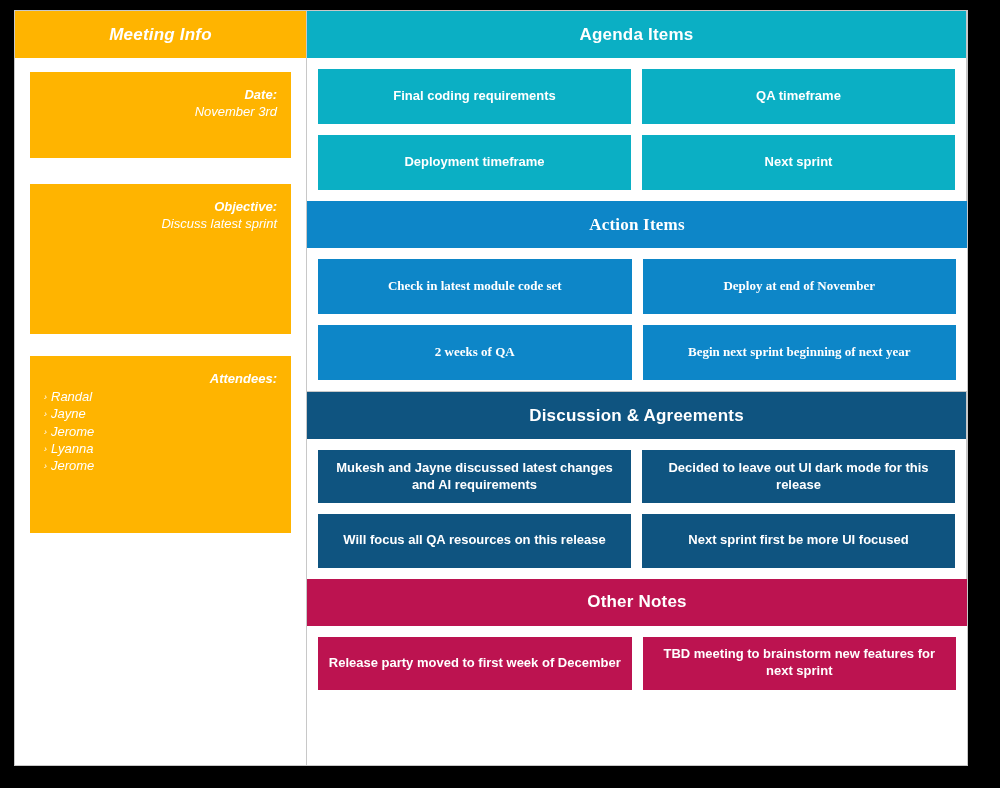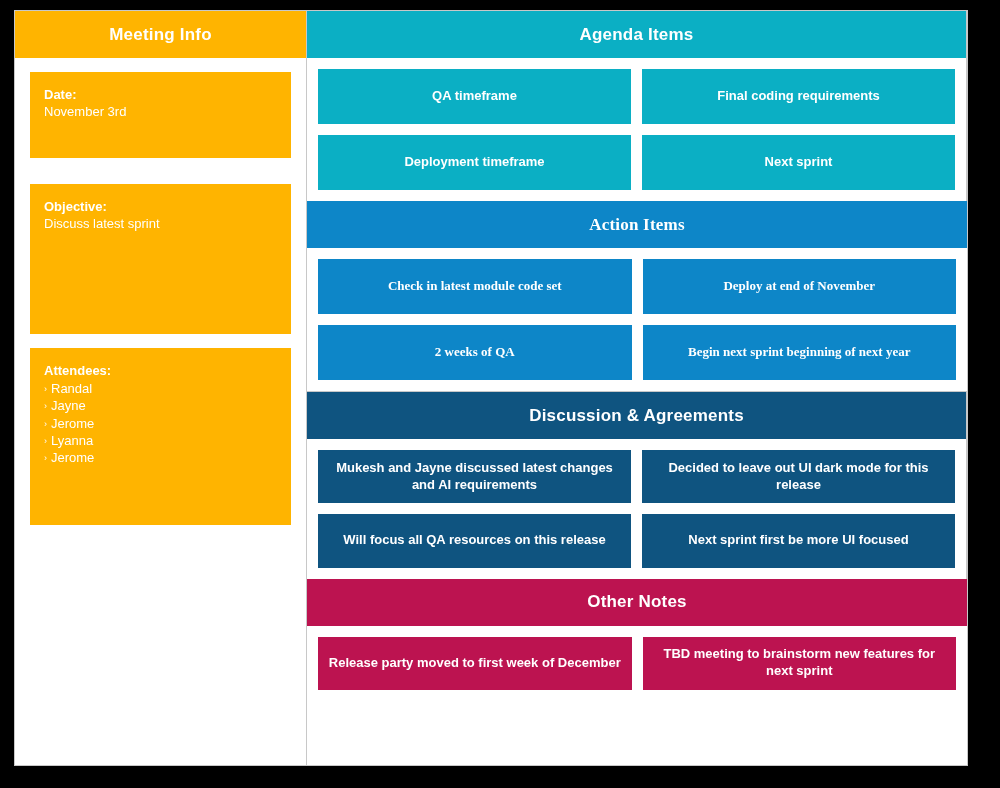--- a/index.html
+++ b/index.html
@@ -26,20 +26,21 @@
   }
 
   
   .col-left {
     width: 292px;
     flex: 0 0 292px;
     display: flex;
     flex-direction: column;
     border-right: 1px solid #c8c8c8;
     background: #0f766e;
+    font-style: italic;
   }
 
   .col-right {
     flex: 1 1 auto;
     display: flex;
     flex-direction: column;
     background: #ffffff;
   }
 
   
@@ -56,20 +57,21 @@
     flex: 0 0 47px;
   }
 
   
   .info-body {
     flex: 1 1 auto;
     padding: 14px 15px 0 15px;
     display: flex;
     flex-direction: column;
     background: #ffffff;
+    text-align: right;
   }
 
   .info-card {
     background: #ffb400;
     color: #ffffff;
     padding: 14px 14px 12px 14px;
     margin-bottom: 14px;
     line-height: 1.32;
     font-size: 13px;
   }
@@ -81,21 +83,21 @@
   }
 
   .info-card .value {
     font-weight: normal;
     font-size: 13px;
     display: block;
   }
 
   .card-date    { height: 86px; }
   .card-objective { height: 150px; margin-top: 12px; }
-  .card-attendees { height: 177px; }
+  .card-attendees { height: 177px; margin-top: 8px; }
 
   .attendee-list {
     list-style: none;
     margin-top: 1px;
   }
 
   .attendee-list li {
     font-size: 13px;
     line-height: 1.33;
     display: flex;
@@ -216,22 +218,22 @@
     </div>
   </div>
 
   <div class="col-right">
 
     <div class="row row-top row-divider">
 
       <div class="panel panel-divider">
         <div class="section-header theme-teal">Agenda Items</div>
         <div class="panel-body">
+          <div class="note-card theme-teal">Final coding requirements</div>
           <div class="note-card theme-teal">QA timeframe</div>
-          <div class="note-card theme-teal">Final coding requirements</div>
           <div class="note-card theme-teal">Deployment timeframe</div>
           <div class="note-card theme-teal">Next sprint</div>
         </div>
       </div>
 
       <div class="panel">
         <div class="section-header theme-blue">Action Items</div>
         <div class="panel-body">
           <div class="note-card theme-blue">Check in latest module code set</div>
           <div class="note-card theme-blue">Deploy at end of November</div>

